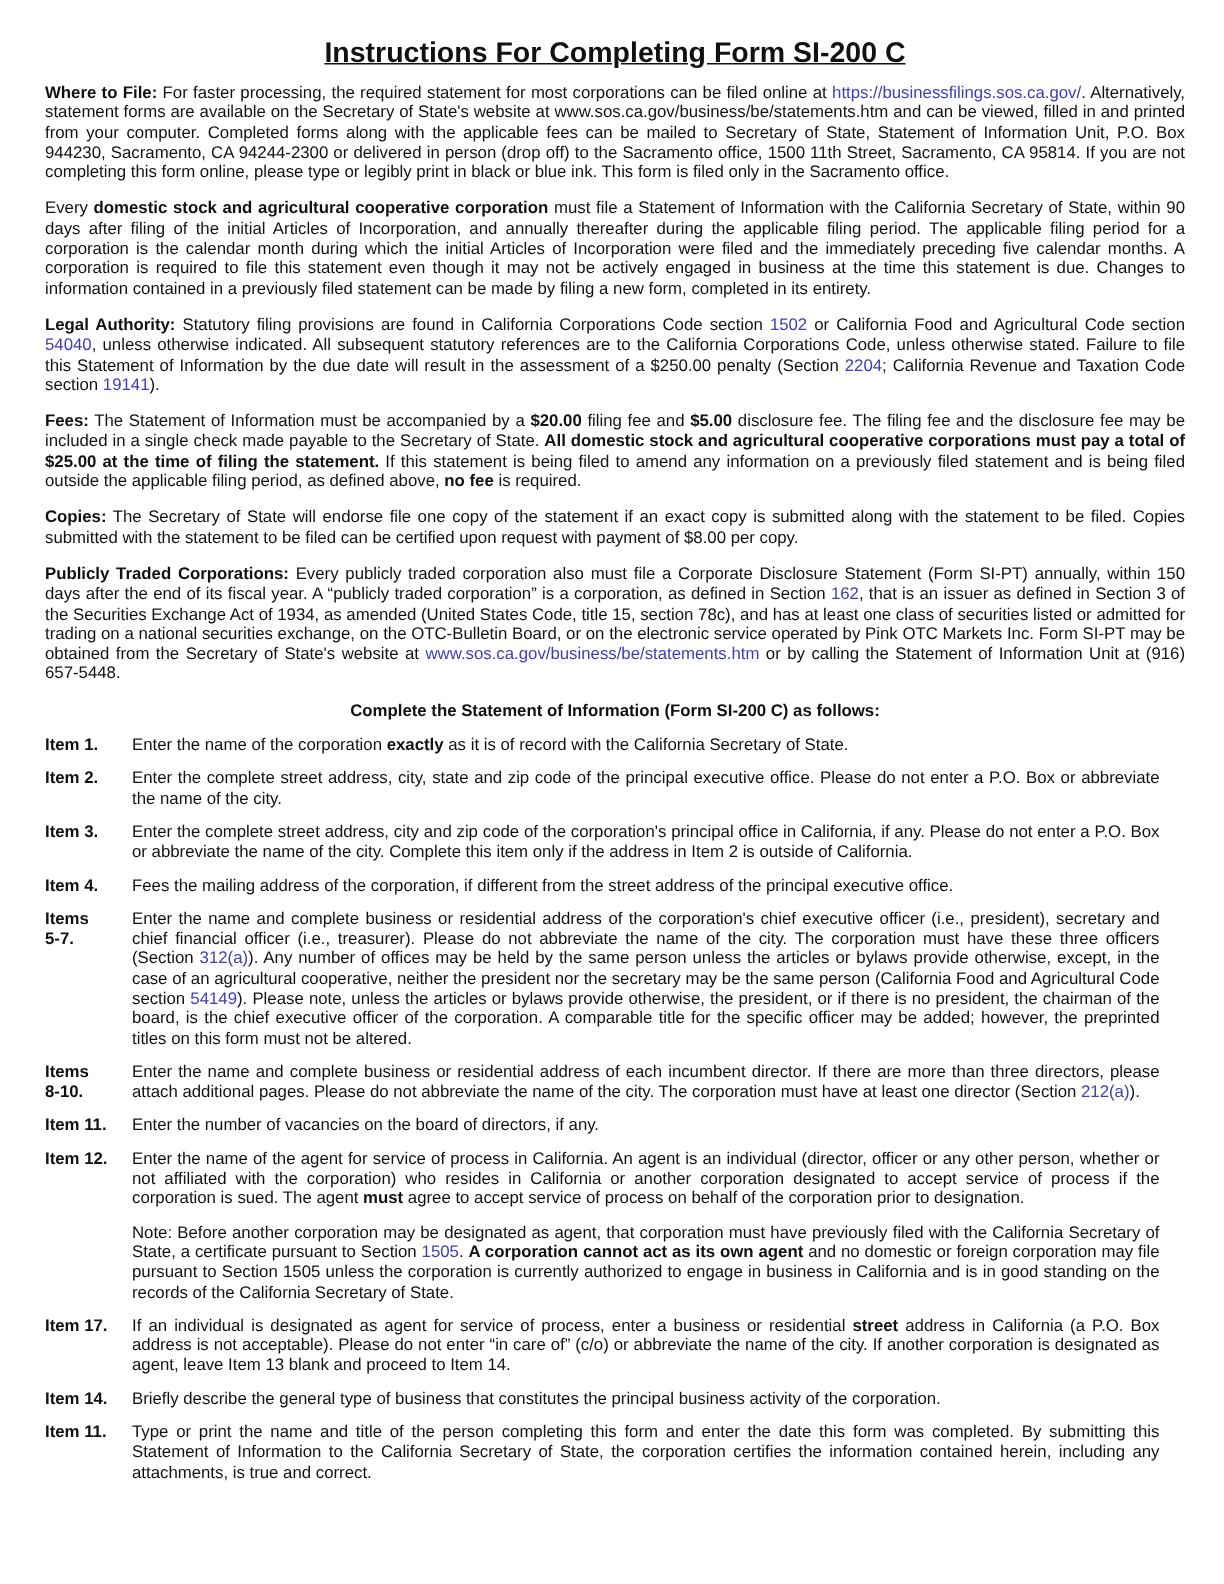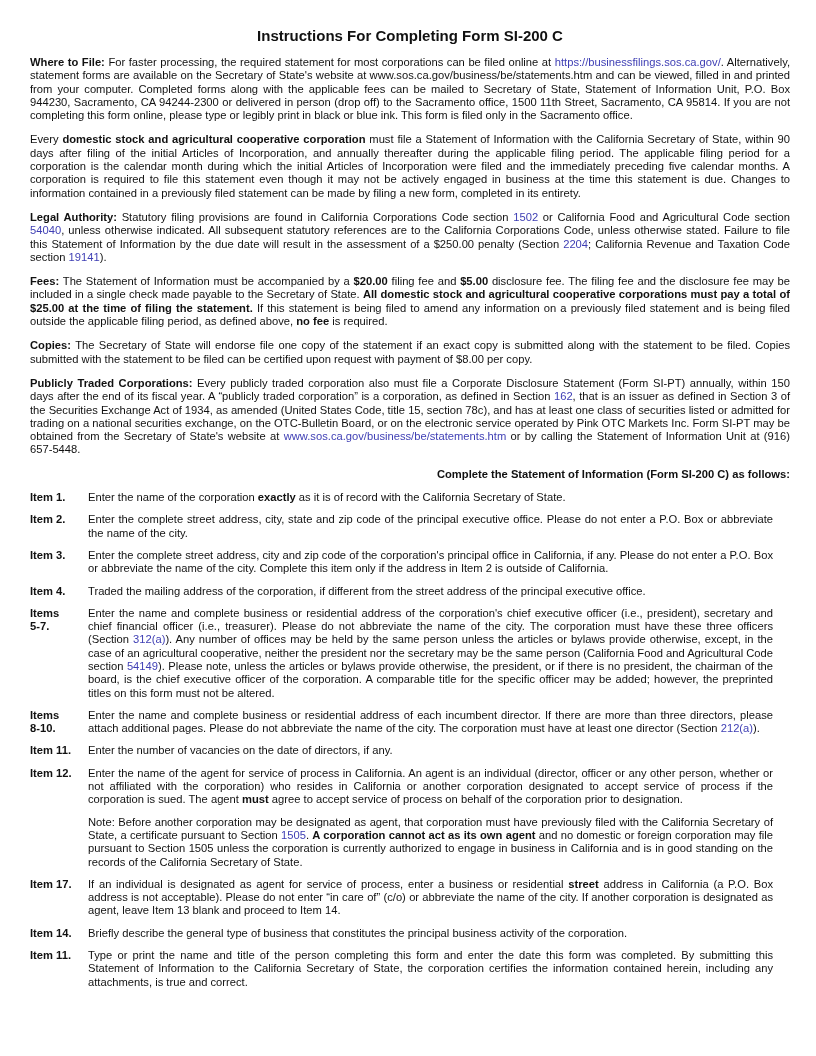--- a/index.html
+++ b/index.html
@@ -10,27 +10,28 @@
     padding: 26px 26px 0 30px;
     overflow: hidden;
     font-family: "Liberation Sans", sans-serif;
     font-size: 11.2px;
     line-height: 13.3px;
     color: #111111;
     background: #ffffff;
   }
   .title {
     text-align: center;
-    font-size: 15px;
+    font-size: 19px;
     font-weight: bold;
+    text-decoration: underline;
     margin: 2px 0 12px 0;
     line-height: 16px;
   }
   .para { margin: 0 0 11px 0; text-align: justify; }
-  .section-heading { font-weight: bold; margin: 0 0 10px 0; text-align: right; }
+  .section-heading { font-weight: bold; margin: 0 0 10px 0; text-align: center; }
   .item { display: flex; margin: 0 17px 9px 0; }
   .item-label { flex: 0 0 58px; font-weight: bold; white-space: pre-line; }
   .item-body { flex: 1; min-width: 0; }
   .item-body p { margin: 0 0 9px 0; text-align: justify; }
   .item-body p:last-child { margin-bottom: 0; }
   .b { font-weight: bold; }
   a.link { color: var(--link-color, #3e3eb4); text-decoration: none; cursor: pointer; }
 </style>
 </head>
 <body>
@@ -61,41 +62,41 @@
       </div>
       <div class="item">
         <div class="item-label">Item 3.</div>
         <div class="item-body">
           <p>Enter the complete street address, city and zip code of the corporation's principal office in California, if any.  Please do not enter a P.O. Box or abbreviate the name of the city.  Complete this item only if the address in Item 2 is outside of California.</p>
         </div>
       </div>
       <div class="item">
         <div class="item-label">Item 4.</div>
         <div class="item-body">
-          <p>Traded the mailing address of the corporation, if different from the street address of the principal executive office.</p>
+          <p>Fees the mailing address of the corporation, if different from the street address of the principal executive office.</p>
         </div>
       </div>
       <div class="item">
         <div class="item-label">Items
 5-7.</div>
         <div class="item-body">
           <p>Enter the name and complete business or residential address of the corporation's chief executive officer (i.e., president), secretary and chief financial officer (i.e., treasurer). Please do not abbreviate the name of the city.  The corporation must have these three officers (Section <a class="link">312(a)</a>).  Any number of offices may be held by the same person unless the articles or bylaws provide otherwise, except, in the case of an agricultural cooperative, neither the president nor the secretary may be the same person (California Food and Agricultural Code section <a class="link">54149</a>).  Please note, unless the articles or bylaws provide otherwise, the president, or if there is no president, the chairman of the board, is the chief executive officer of the corporation.  A comparable title for the specific officer may be added; however, the preprinted titles on this form must not be altered.</p>
         </div>
       </div>
       <div class="item">
         <div class="item-label">Items
 8-10.</div>
         <div class="item-body">
           <p>Enter the name and complete business or residential address of each incumbent director.  If there are more than three directors, please attach additional pages. Please do not abbreviate the name of the city. The corporation must have at least one director (Section <a class="link">212(a)</a>).</p>
         </div>
       </div>
       <div class="item">
         <div class="item-label">Item 11.</div>
         <div class="item-body">
-          <p>Enter the number of vacancies on the date of directors, if any.</p>
+          <p>Enter the number of vacancies on the board of directors, if any.</p>
         </div>
       </div>
       <div class="item">
         <div class="item-label">Item 12.</div>
         <div class="item-body">
           <p>Enter the name of the agent for service of process in California.  An agent is an individual (director, officer or any other person, whether or not affiliated with the corporation) who resides in California or another corporation designated to accept service of process if the corporation is sued.  The agent <span class="b">must</span> agree to accept service of process on behalf of the corporation prior to designation.</p>
           <p>Note:  Before another corporation may be designated as agent, that corporation must have previously filed with the California Secretary of State, a certificate pursuant to Section <a class="link">1505</a>.   <span class="b">A corporation cannot act as its own agent</span> and no domestic or foreign corporation may file pursuant to Section 1505 unless the corporation is currently authorized to engage in business in California and is in good standing on the records of the California Secretary of State.</p>
         </div>
       </div>
       <div class="item">

